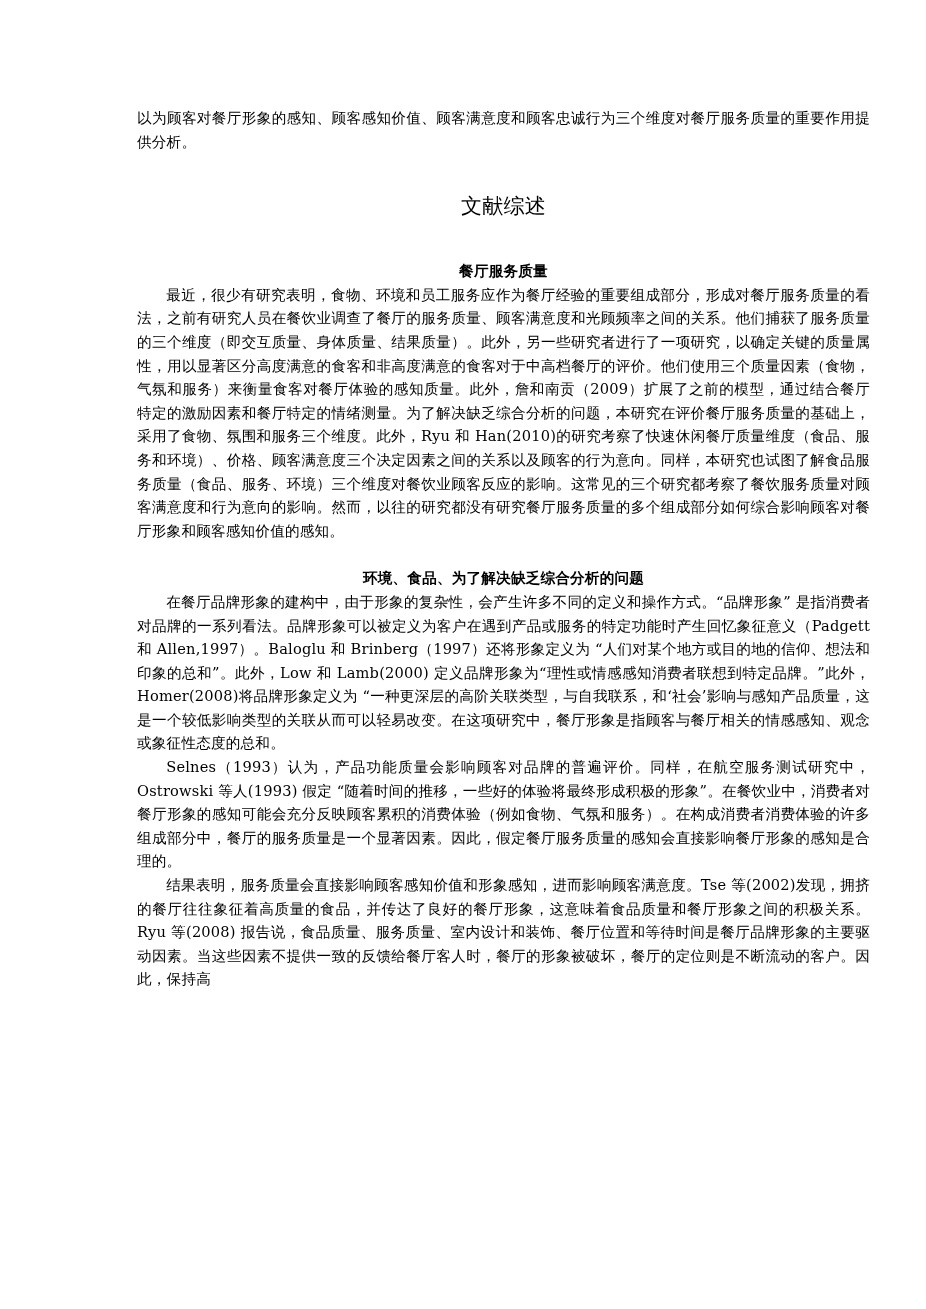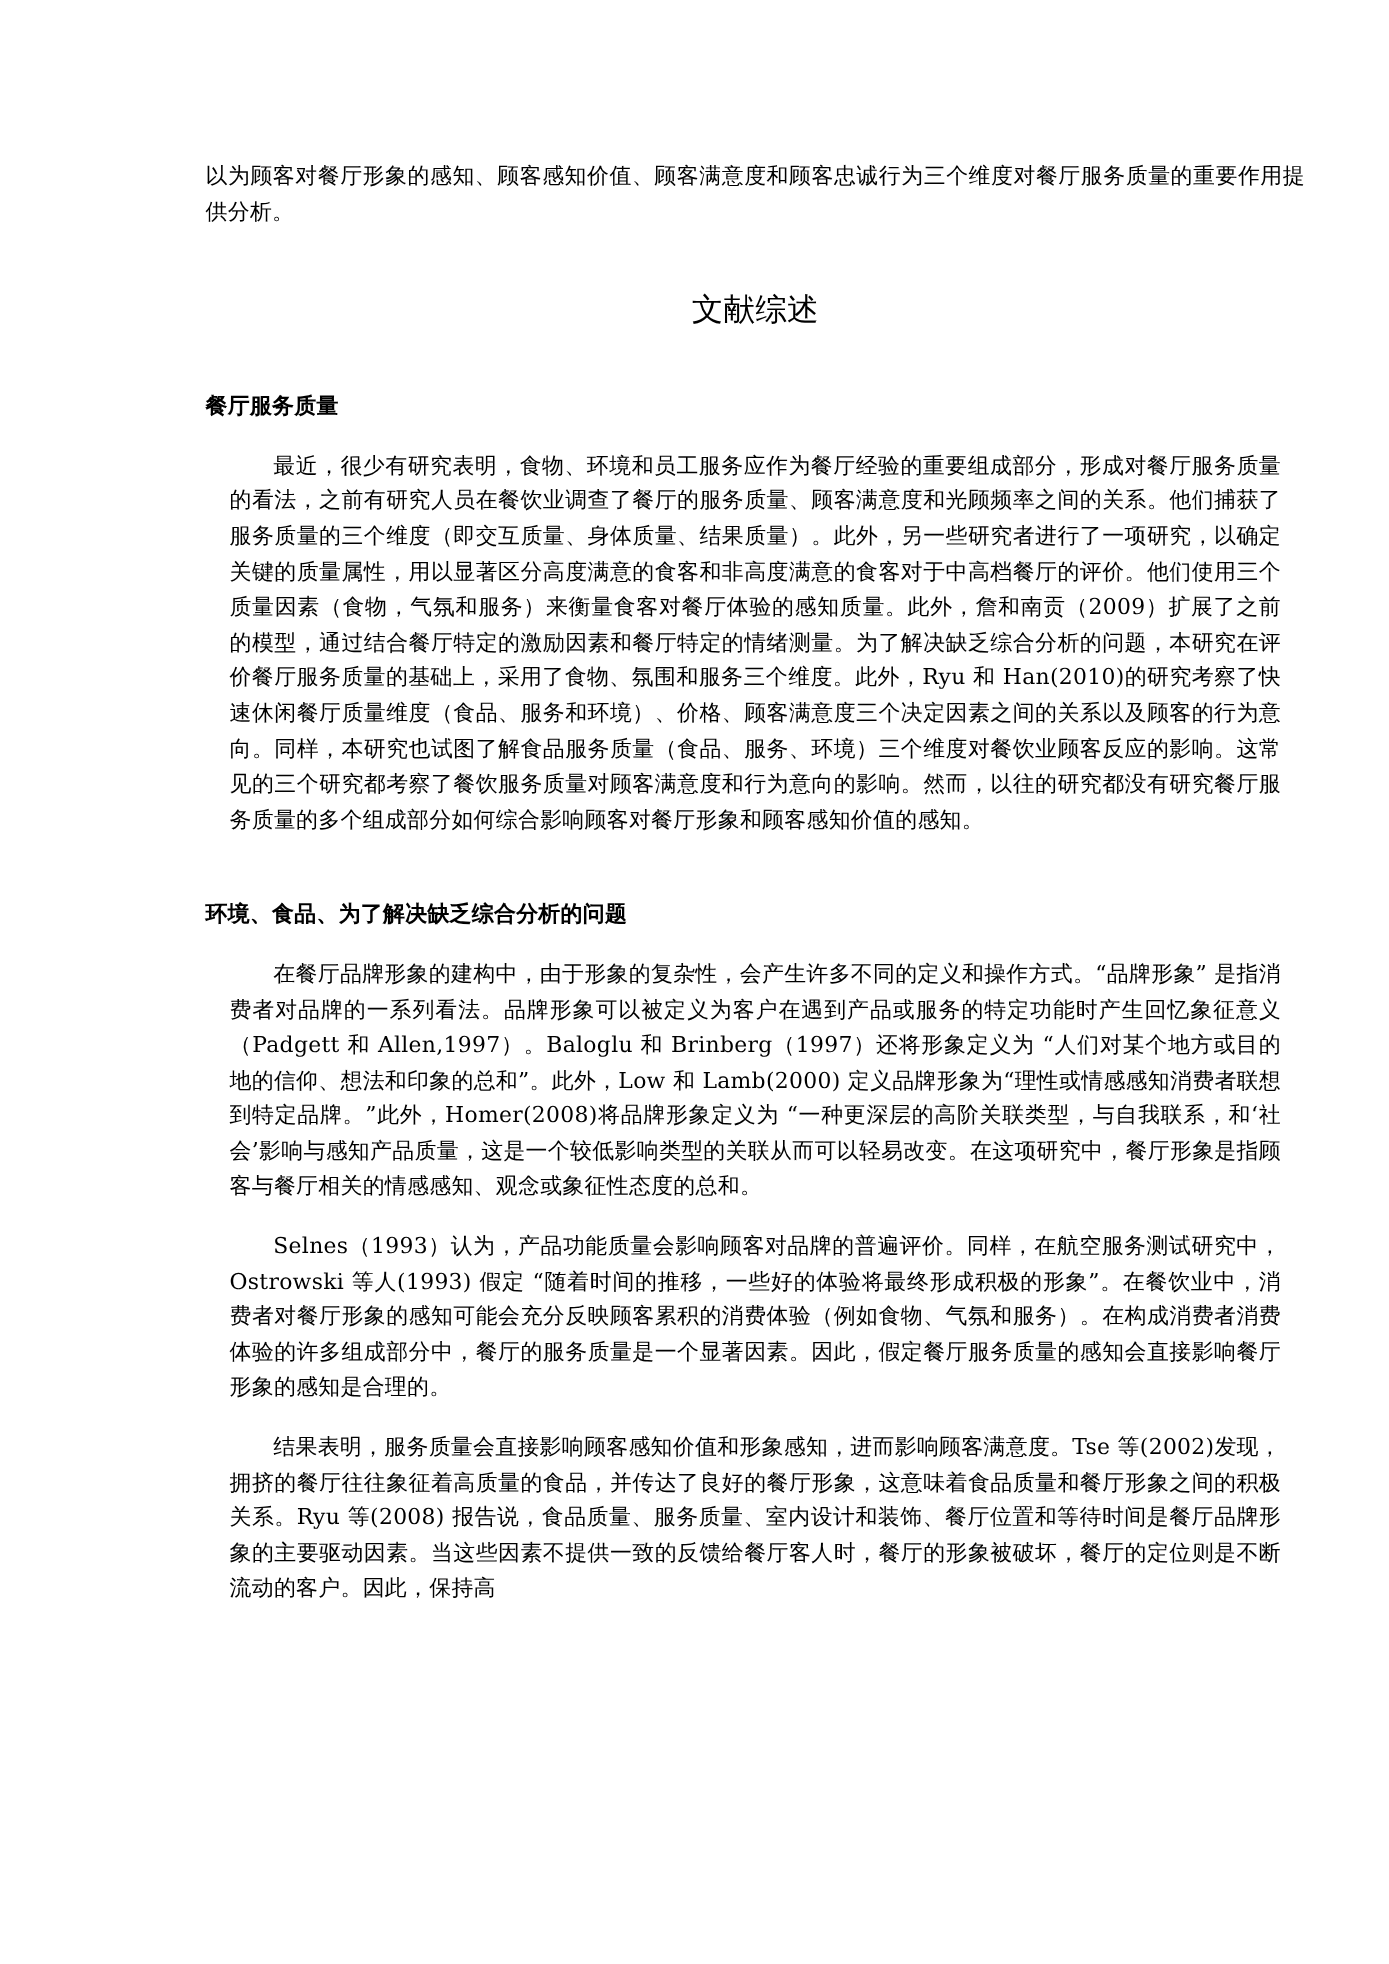--- a/index.html
+++ b/index.html
@@ -21,40 +21,40 @@
     padding: 106px 56px 40px 137px;
     background: #ffffff;
   }
   .doc {
     font-size: 14.6px;
     line-height: 23.6px;
     text-align: justify;
     letter-spacing: 0.2px;
   }
   p.body-par {
-    margin: 16px;
+    margin: 0;
     text-indent: 2em;
   }
   p.continuation {
     margin: 0;
     text-indent: 0;
   }
   .main-heading {
     font-size: 21px;
     font-weight: 400;
     margin: 40px 0 0 0;
     line-height: 26px;
     text-align: center;
   }
   .sub-heading {
     font-size: 14.6px;
     font-weight: 700;
     margin: 0;
     line-height: 23.6px;
-    text-align: left;
+    text-align: center;
   }
   .gap-after-heading { height: 40px; }
   .gap-between-sections { height: 24px; }
 </style>
 </head>
 <body>
 
 <div class="page">
   <div class="doc">
 

